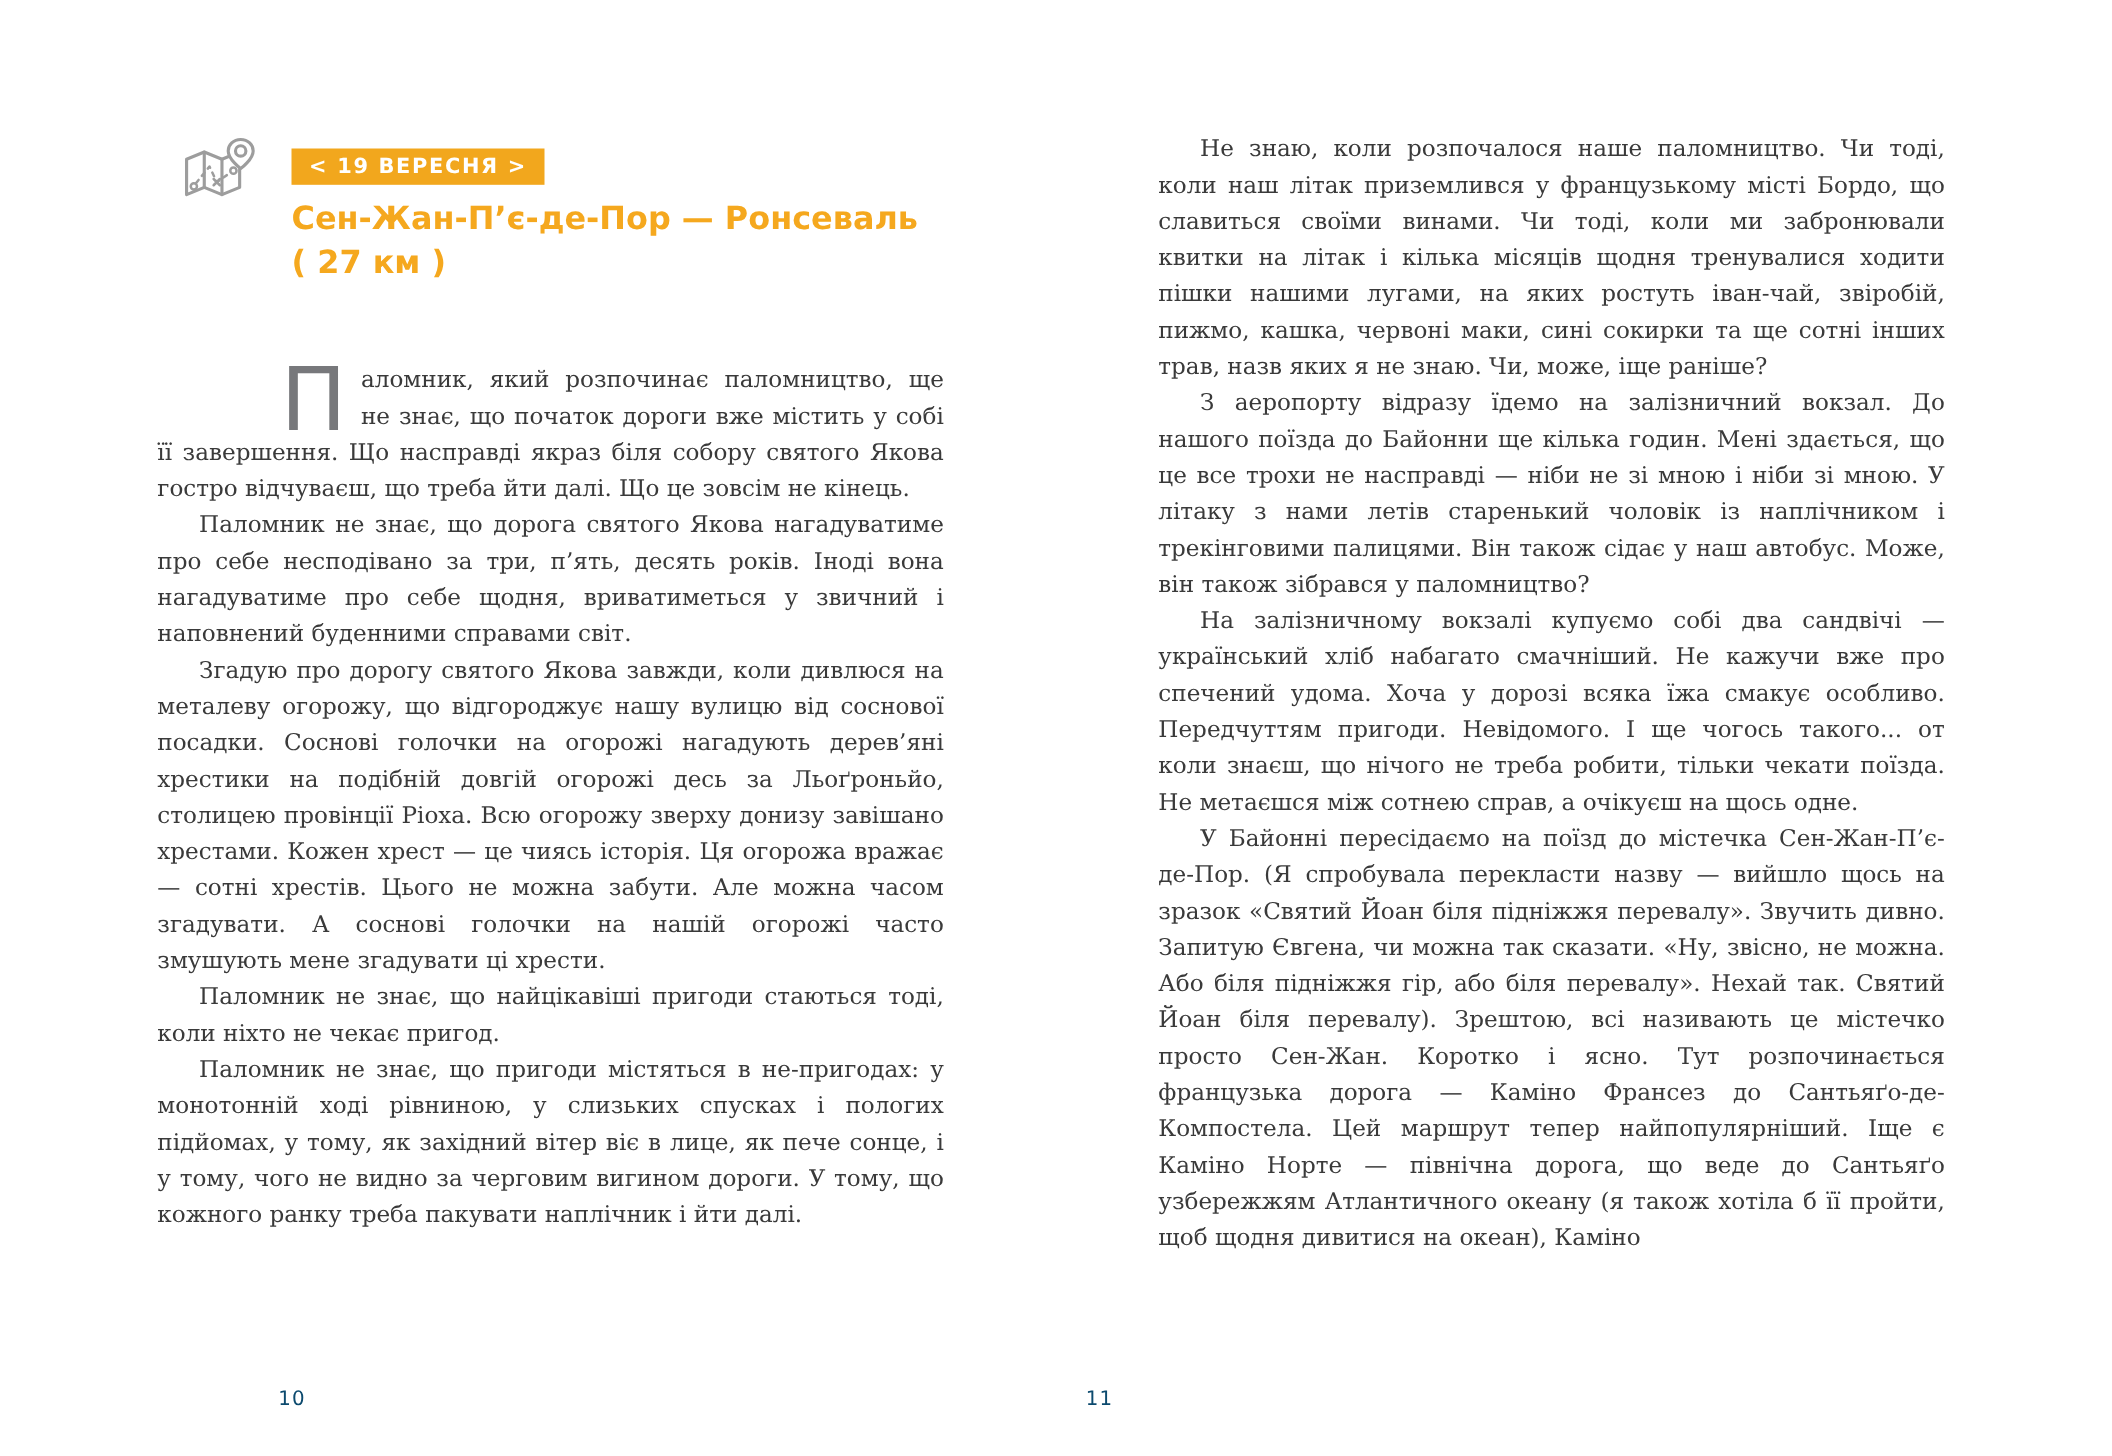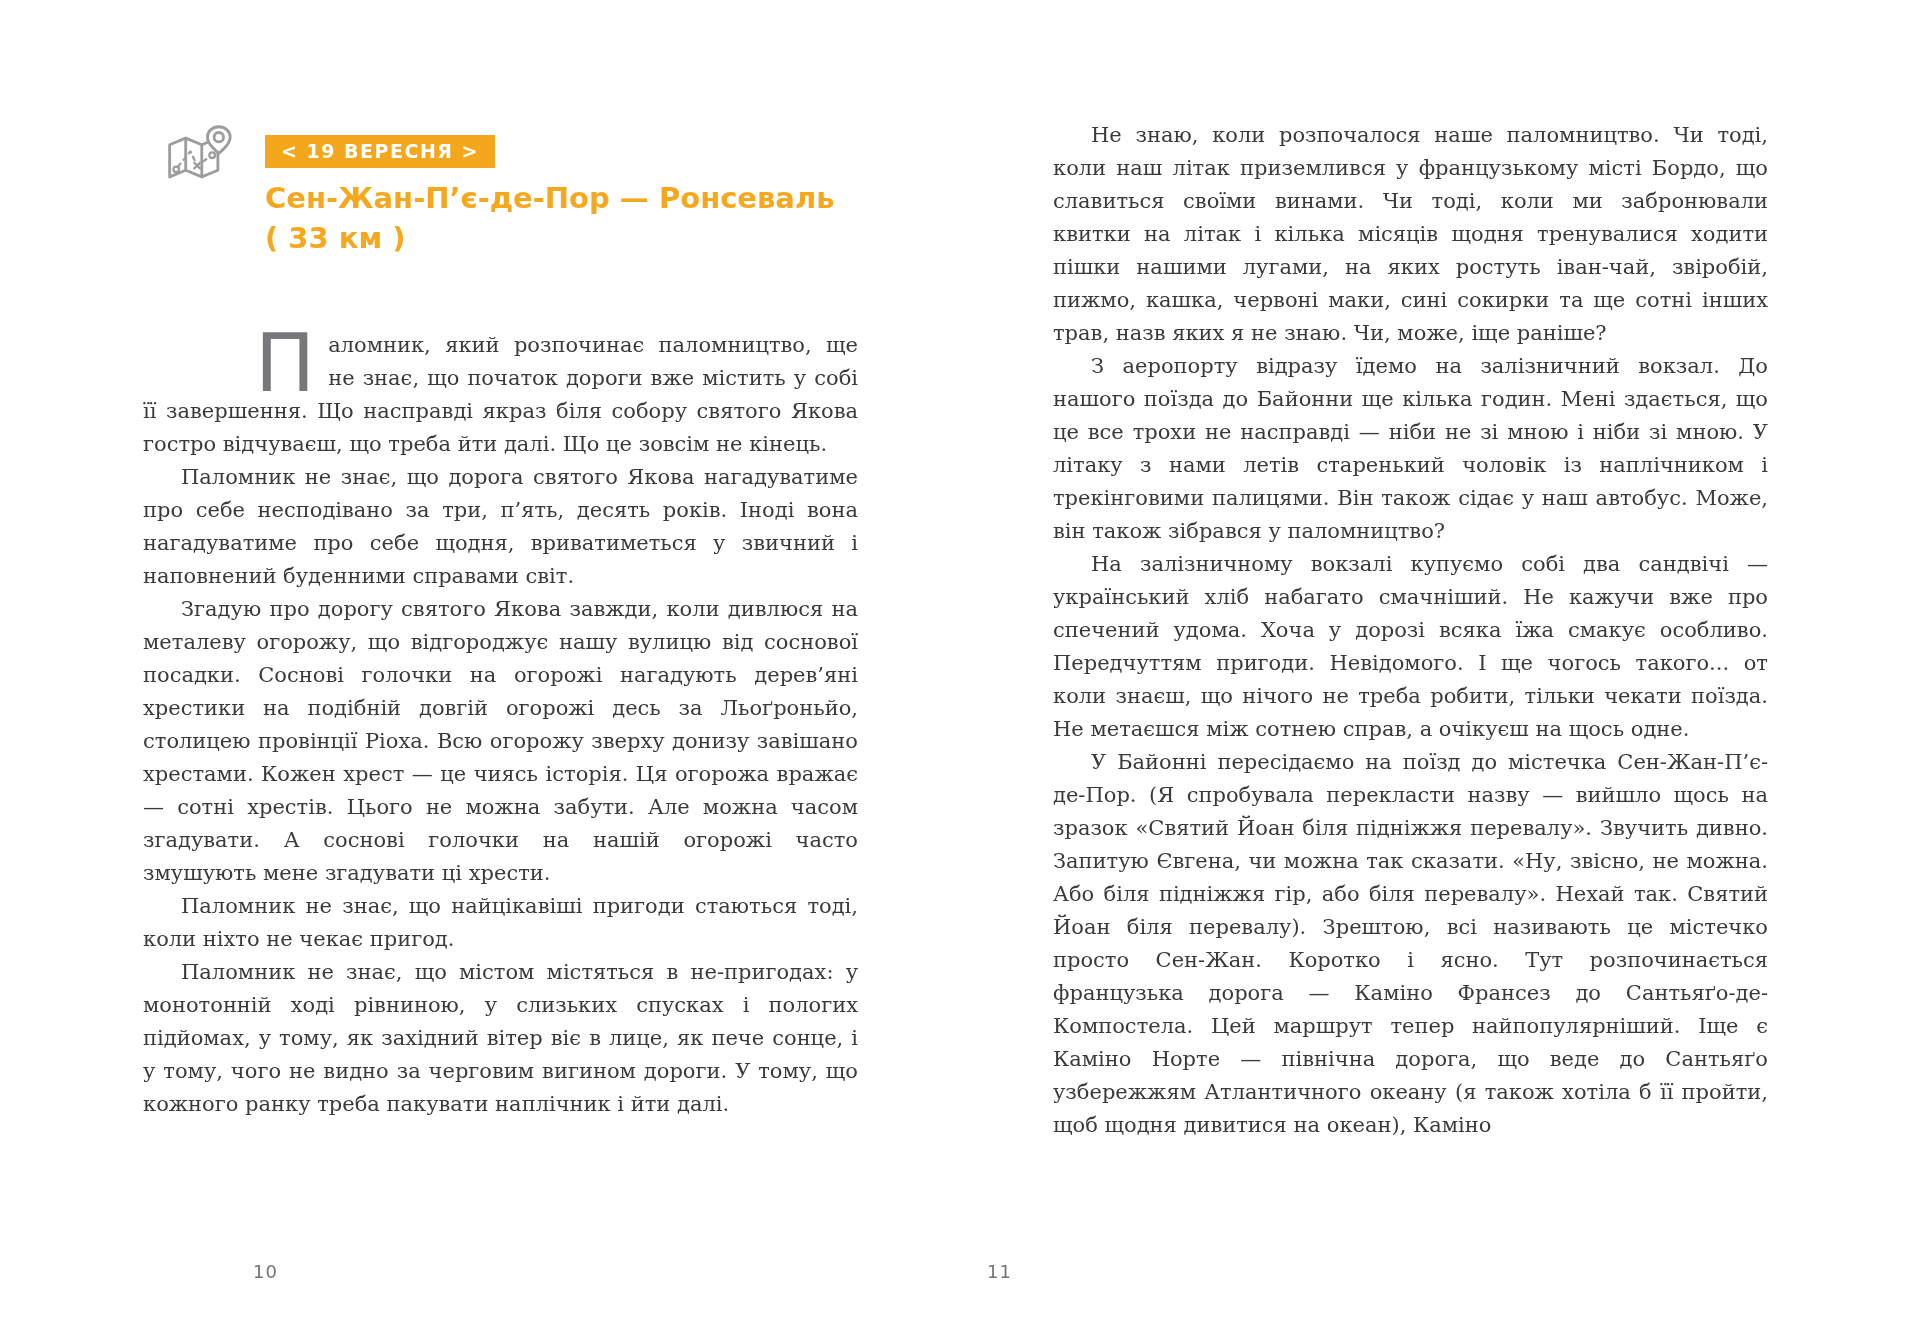--- a/index.html
+++ b/index.html
@@ -26,21 +26,21 @@
   .page-right .body-text{top:96px;}
   .body-text p{margin:0;font-size:21px;line-height:33px;color:#3A3A3A;
       text-align:justify;text-indent:38px;}
   p.lead{text-indent:0;}
   .dropcap{float:left;margin:4px 13px 0 112px;color:#77787B;
       font-family:"DejaVu Sans",sans-serif;font-weight:500;
       font-size:80px;line-height:62px;height:62px;}
 
   
   .folio{position:absolute;top:1238px;font-family:"DejaVu Sans",sans-serif;
-      font-size:18px;color:#737373;letter-spacing:1px;}
+      font-size:18px;color:#0c4a6e;letter-spacing:1px;}
   .page-left  .folio{left:110px;}
   .page-right .folio{left:-66px;}
 </style>
 </head>
 <body>
 
 <div class="spread">
 
   <section class="page page-left">
 
@@ -53,31 +53,31 @@
           <path d="M16 44 L29 28 L36 43 L49 34" stroke-width="2.4" stroke-dasharray="4 5"></path>
           <circle cx="14" cy="47" r="3" stroke-width="2.4"></circle>
           <circle cx="52" cy="32" r="3" stroke-width="2.4"></circle>
           <path d="M33 40 L39 46 M39 40 L33 46" stroke-width="2.4"></path>
           <path d="M59 2 c-7 0 -12 5 -12 11 c0 8 12 17 12 17 c0 0 12 -9 12 -17 c0 -6 -5 -11 -12 -11 Z" fill="#ffffff"></path>
           <circle cx="59" cy="13" r="5"></circle>
         </svg>
       </span>
       <div class="header-text">
         <div class="date-badge">&lt; 19 ВЕРЕСНЯ &gt;</div>
-        <h1 class="chapter-title"><span>Сен-Жан-П’є-де-Пор — Ронсеваль</span><br><span>( 33 км )</span></h1>
+        <h1 class="chapter-title"><span>Сен-Жан-П’є-де-Пор — Ронсеваль</span><br><span>( 27 км )</span></h1>
       </div>
     </header>
 
     <div class="body-text">
       <p class="lead"><span class="dropcap">П</span><span>аломник, який розпочинає паломництво, ще не знає, що початок дороги вже містить у собі її завершення. Що насправді якраз біля собору святого Якова гостро відчуваєш, що треба йти далі. Що це зовсім не кінець.</span></p>
       <div>
           <p>Паломник не знає, що дорога святого Якова нагадуватиме про себе несподівано за три, п’ять, десять років. Іноді вона нагадуватиме про себе щодня, вриватиметься у звичний і наповнений буденними справами світ.</p>
           <p>Згадую про дорогу святого Якова завжди, коли дивлюся на металеву огорожу, що відгороджує нашу вулицю від соснової посадки. Соснові голочки на огорожі нагадують дерев’яні хрестики на подібній довгій огорожі десь за Льоґроньйо, столицею провінції Ріоха. Всю огорожу зверху донизу завішано хрестами. Кожен хрест — це чиясь історія. Ця огорожа вражає — сотні хрестів. Цього не можна забути. Але можна часом згадувати. А соснові голочки на нашій огорожі часто змушують мене згадувати ці хрести.</p>
           <p>Паломник не знає, що найцікавіші пригоди стаються тоді, коли ніхто не чекає пригод.</p>
-          <p>Паломник не знає, що містом містяться в не-пригодах: у монотонній ході рівниною, у слизьких спусках і пологих підйомах, у тому, як західний вітер віє в лице, як пече сонце, і у тому, чого не видно за черговим вигином дороги. У тому, що кожного ранку треба пакувати наплічник і йти далі.</p>
+          <p>Паломник не знає, що пригоди містяться в не-пригодах: у монотонній ході рівниною, у слизьких спусках і пологих підйомах, у тому, як західний вітер віє в лице, як пече сонце, і у тому, чого не видно за черговим вигином дороги. У тому, що кожного ранку треба пакувати наплічник і йти далі.</p>
         </div>
     </div>
 
     <div class="folio">10</div>
   </section>
 
   <section class="page page-right">
     <div class="body-text">
       <div>
           <p>Не знаю, коли розпочалося наше паломництво. Чи тоді, коли наш літак приземлився у французькому місті Бордо, що славиться своїми винами. Чи тоді, коли ми забронювали квитки на літак і кілька місяців щодня тренувалися ходити пішки нашими лугами, на яких ростуть іван-чай, звіробій, пижмо, кашка, червоні маки, сині сокирки та ще сотні інших трав, назв яких я не знаю. Чи, може, іще раніше?</p>

